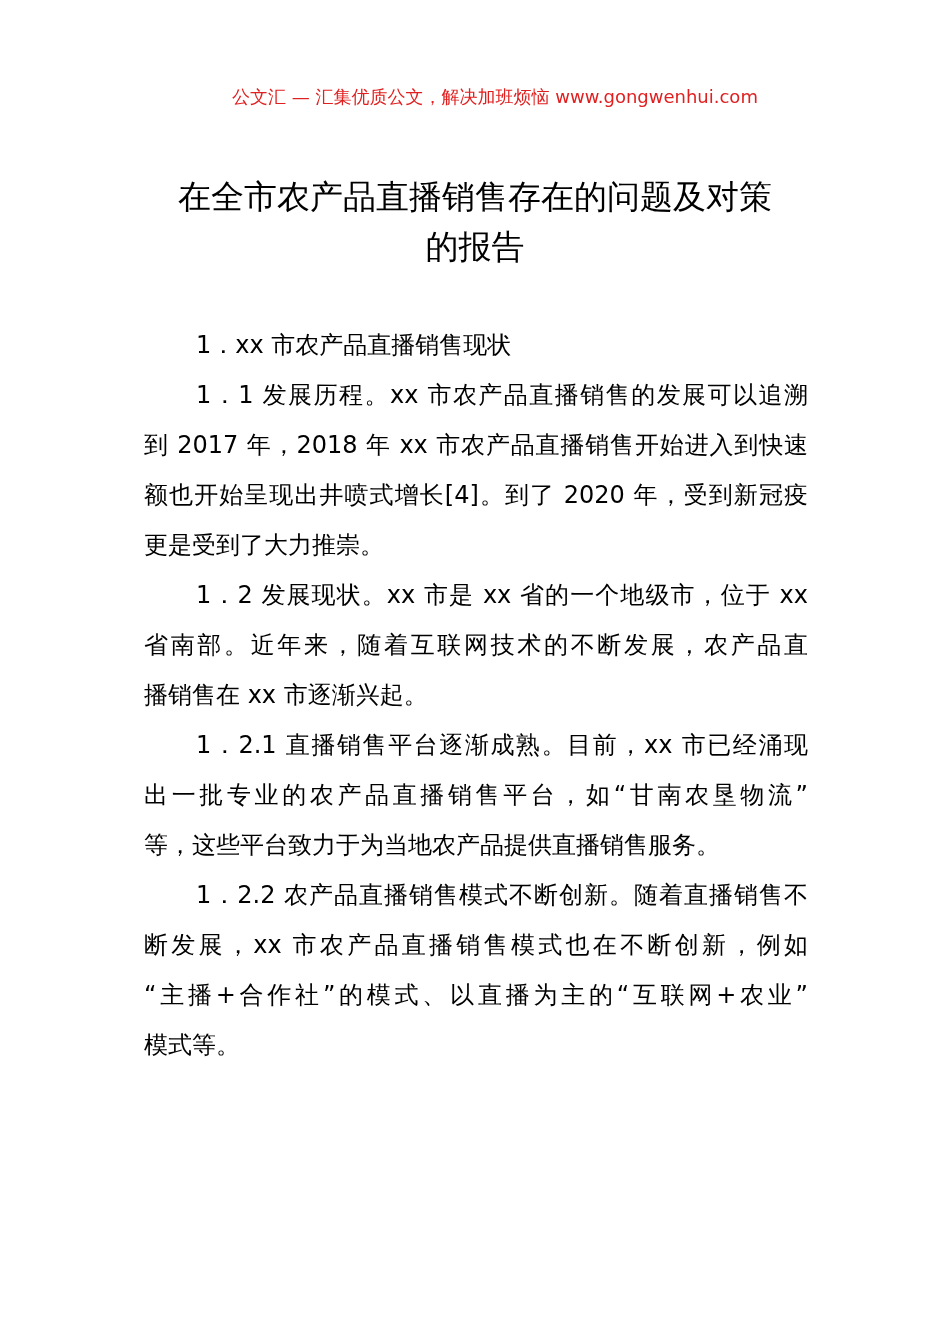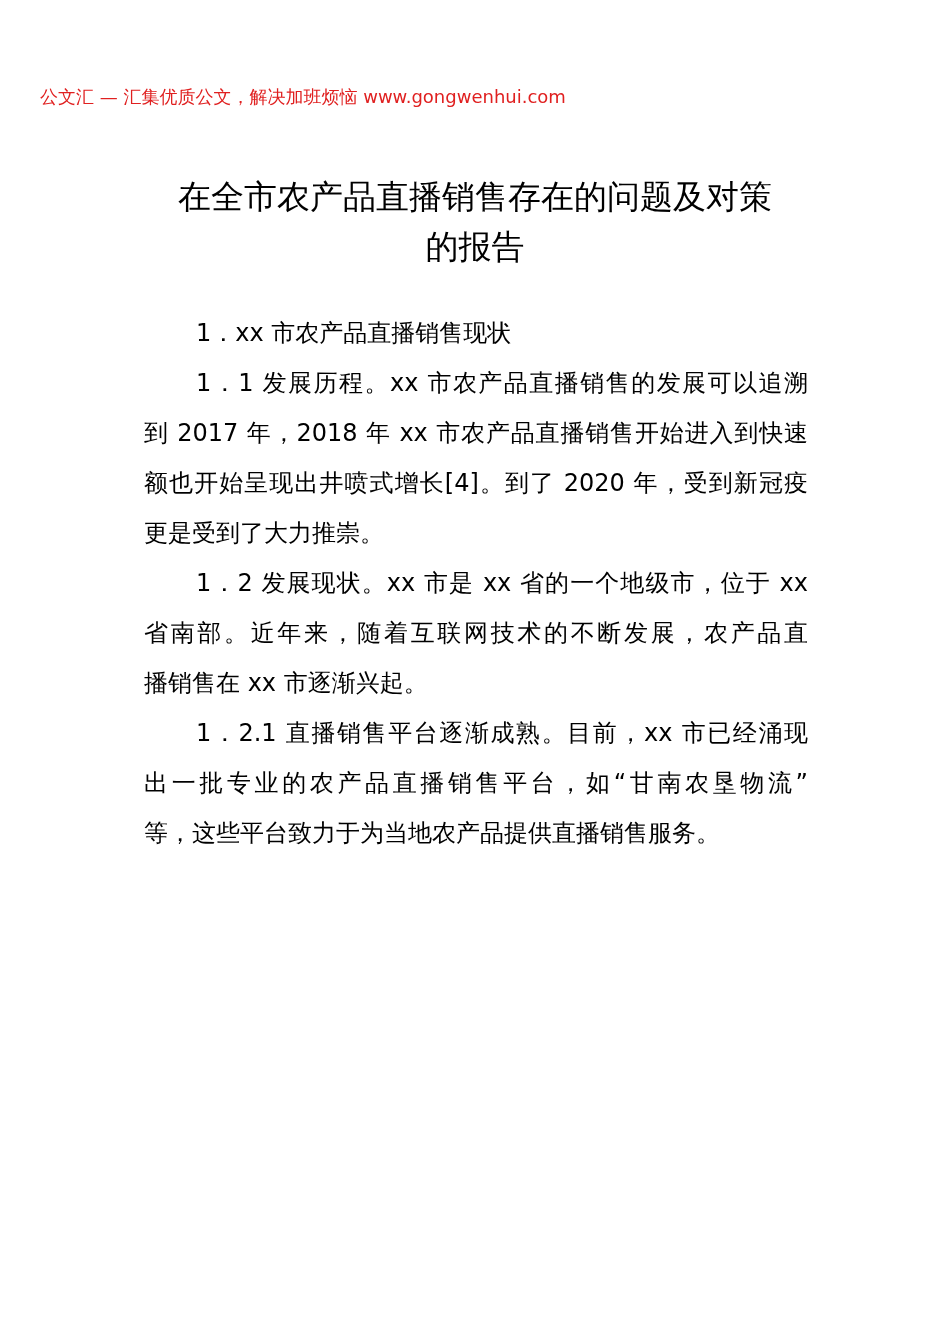--- a/index.html
+++ b/index.html
@@ -13,21 +13,21 @@
       position: relative;
       overflow: hidden;
       font-family: "DejaVu Sans", "Liberation Sans", sans-serif;
       color: #000000;
     }
     .header-banner {
       position: absolute;
       top: 84px;
       left: 0;
       width: 950px;
-      text-align: left;
+      text-align: center;
       font-size: 18px;
       line-height: 26px;
       color: #e02020;
       white-space: nowrap;
       font-family: "DejaVu Sans", "Liberation Sans", sans-serif;
       padding-left: 40px;
       box-sizing: border-box;
     }
     .doc-title {
       position: absolute;
@@ -41,21 +41,21 @@
       margin: 0;
       letter-spacing: 0px;
     }
     .doc-title .tline {
       display: block;
       white-space: nowrap;
       text-align: center;
     }
     .doc-body {
       position: absolute;
-      top: 308px;
+      top: 320px;
       left: 144px;
       width: 664px;
     }
     .line {
       display: block;
       height: 50px;
       line-height: 50px;
       font-size: 24px;
       white-space: nowrap;
       text-align: justify;
@@ -99,15 +99,21 @@
       <span class="line">省南部。近年来，随着互联网技术的不断发展，农产品直</span>
       <span class="line last">播销售在 xx 市逐渐兴起。</span>
     </div>
 
     <div>
       <span class="line indent">1．2.1 直播销售平台逐渐成熟。目前，xx 市已经涌现</span>
       <span class="line">出一批专业的农产品直播销售平台，如“甘南农垦物流”</span>
       <span class="line last">等，这些平台致力于为当地农产品提供直播销售服务。</span>
     </div>
 
+    <div>
+      <span class="line indent">1．2.2 农产品直播销售模式不断创新。随着直播销售不</span>
+      <span class="line">断发展，xx 市农产品直播销售模式也在不断创新，例如</span>
+      <span class="line">“主播+合作社”的模式、以直播为主的“互联网+农业”</span>
+      <span class="line last">模式等。</span>
+    </div>
 
   </div>
 </div>
 
 </body></html>

